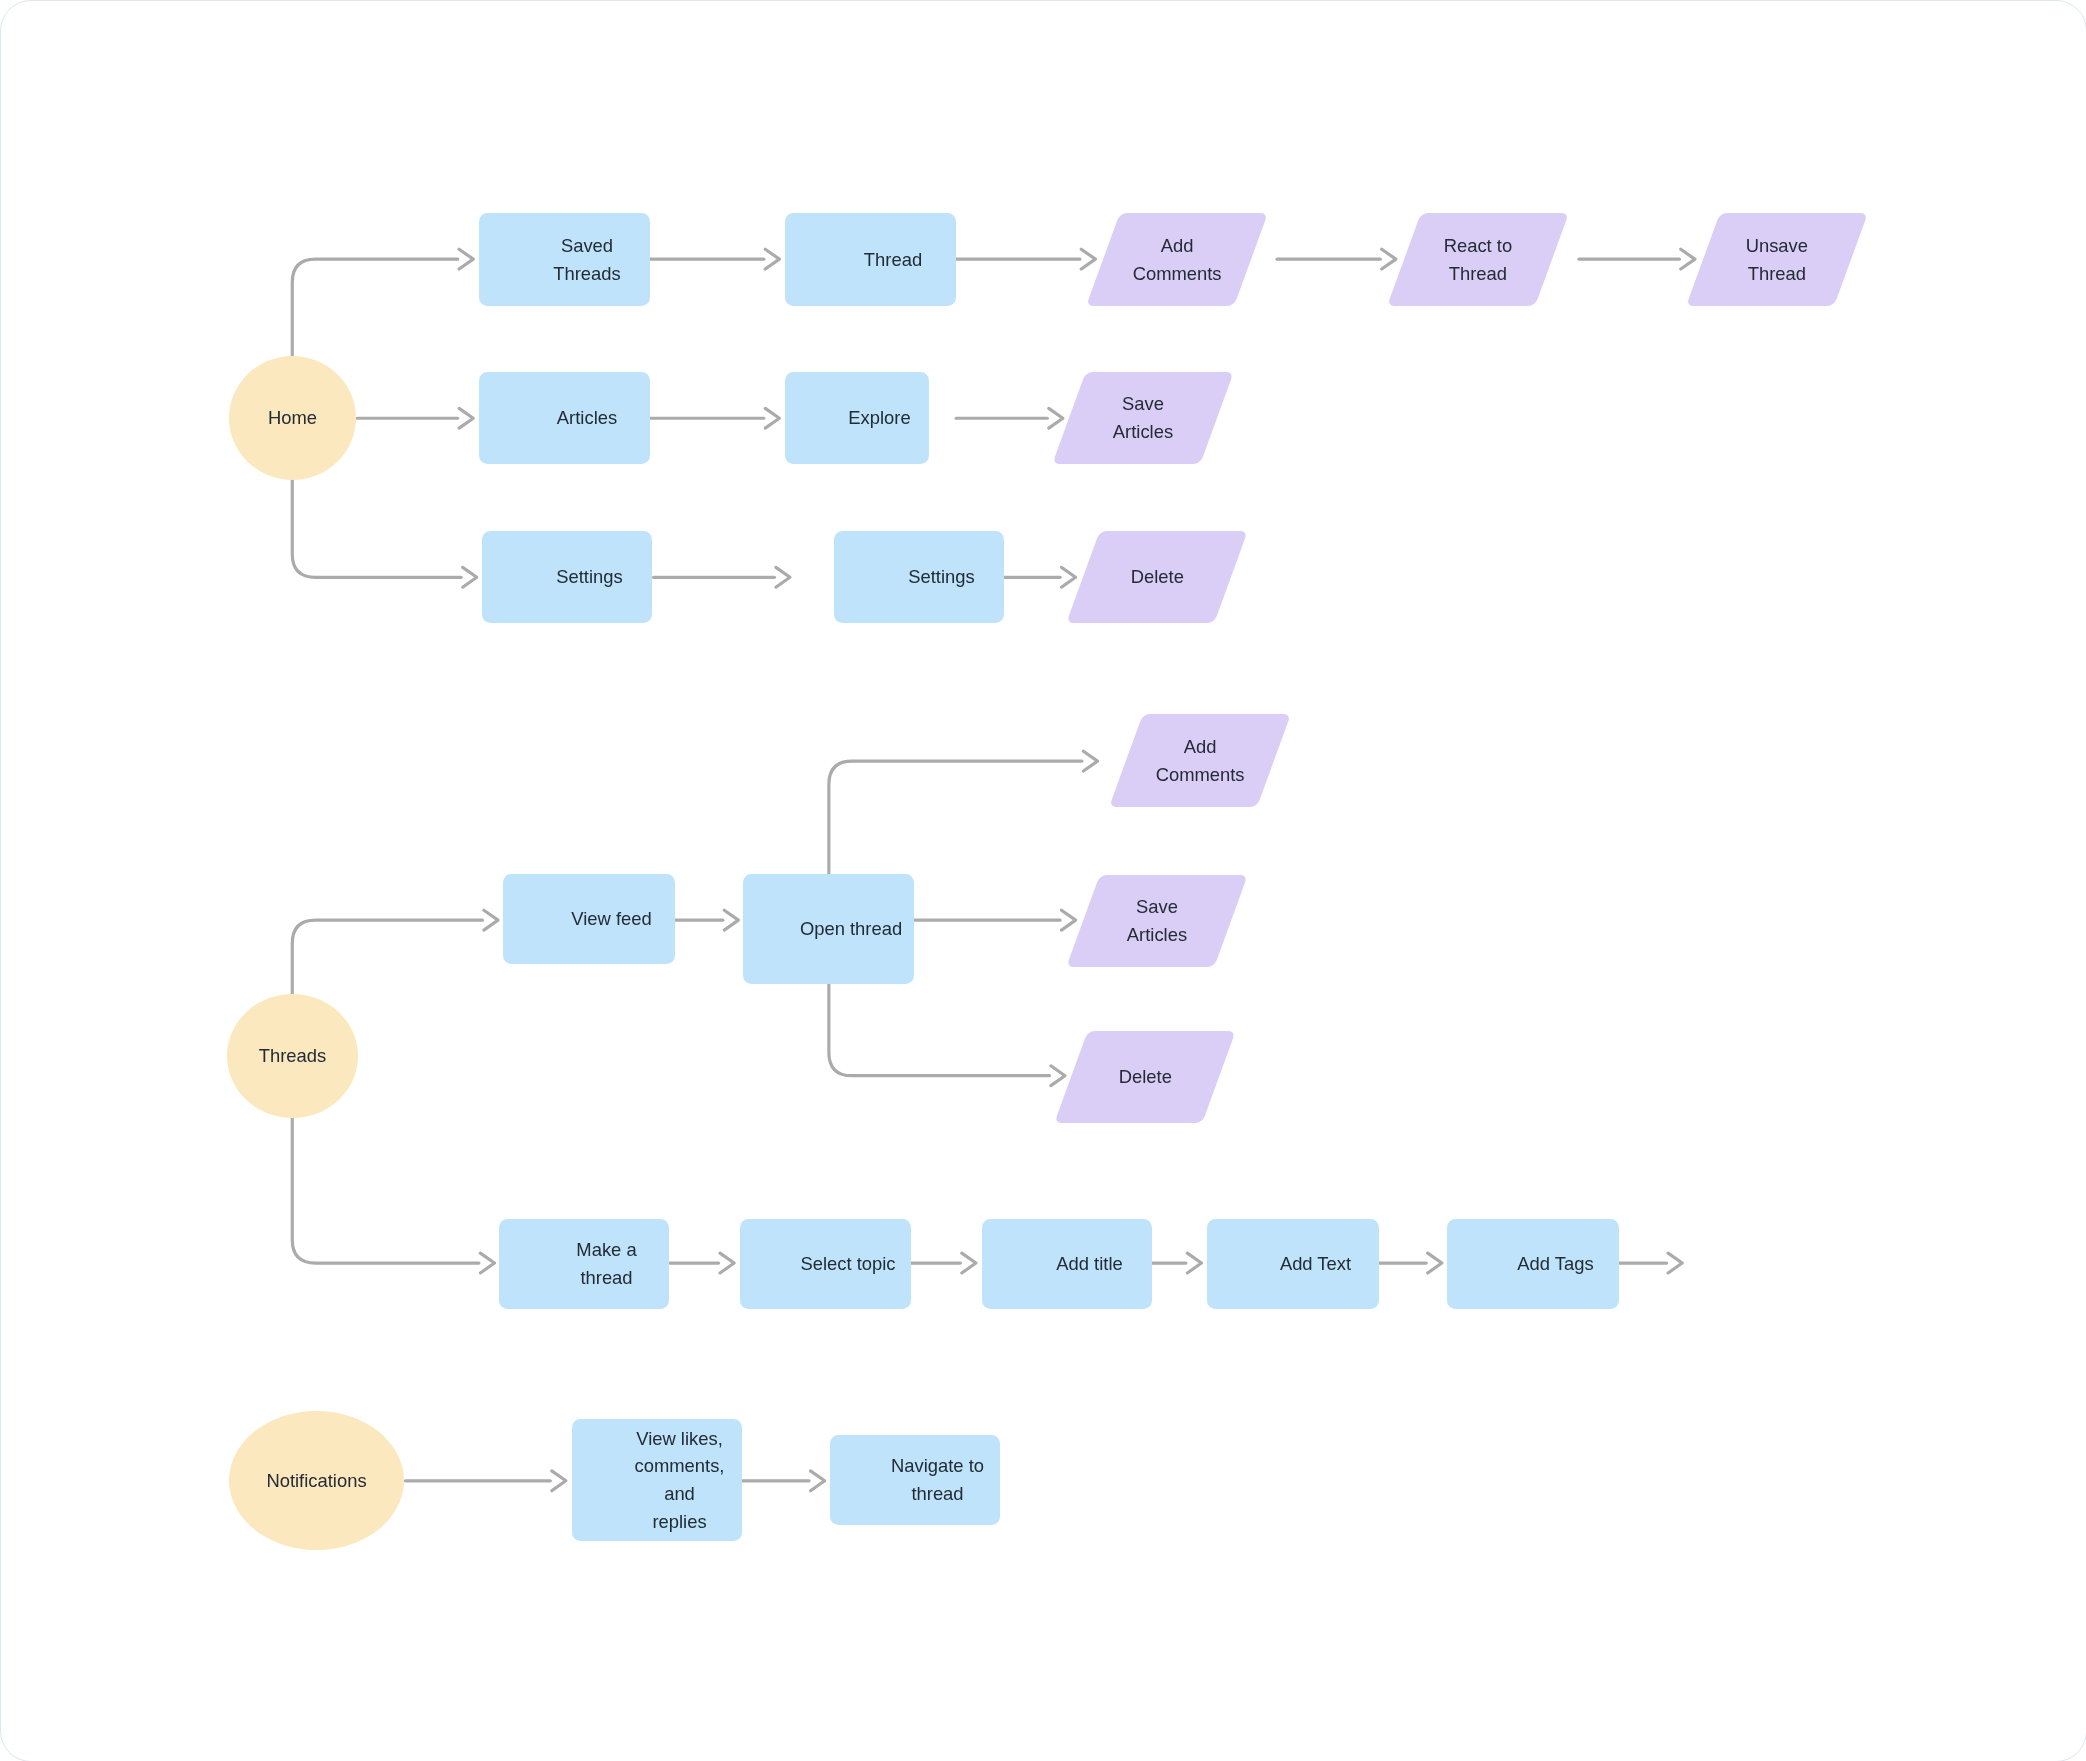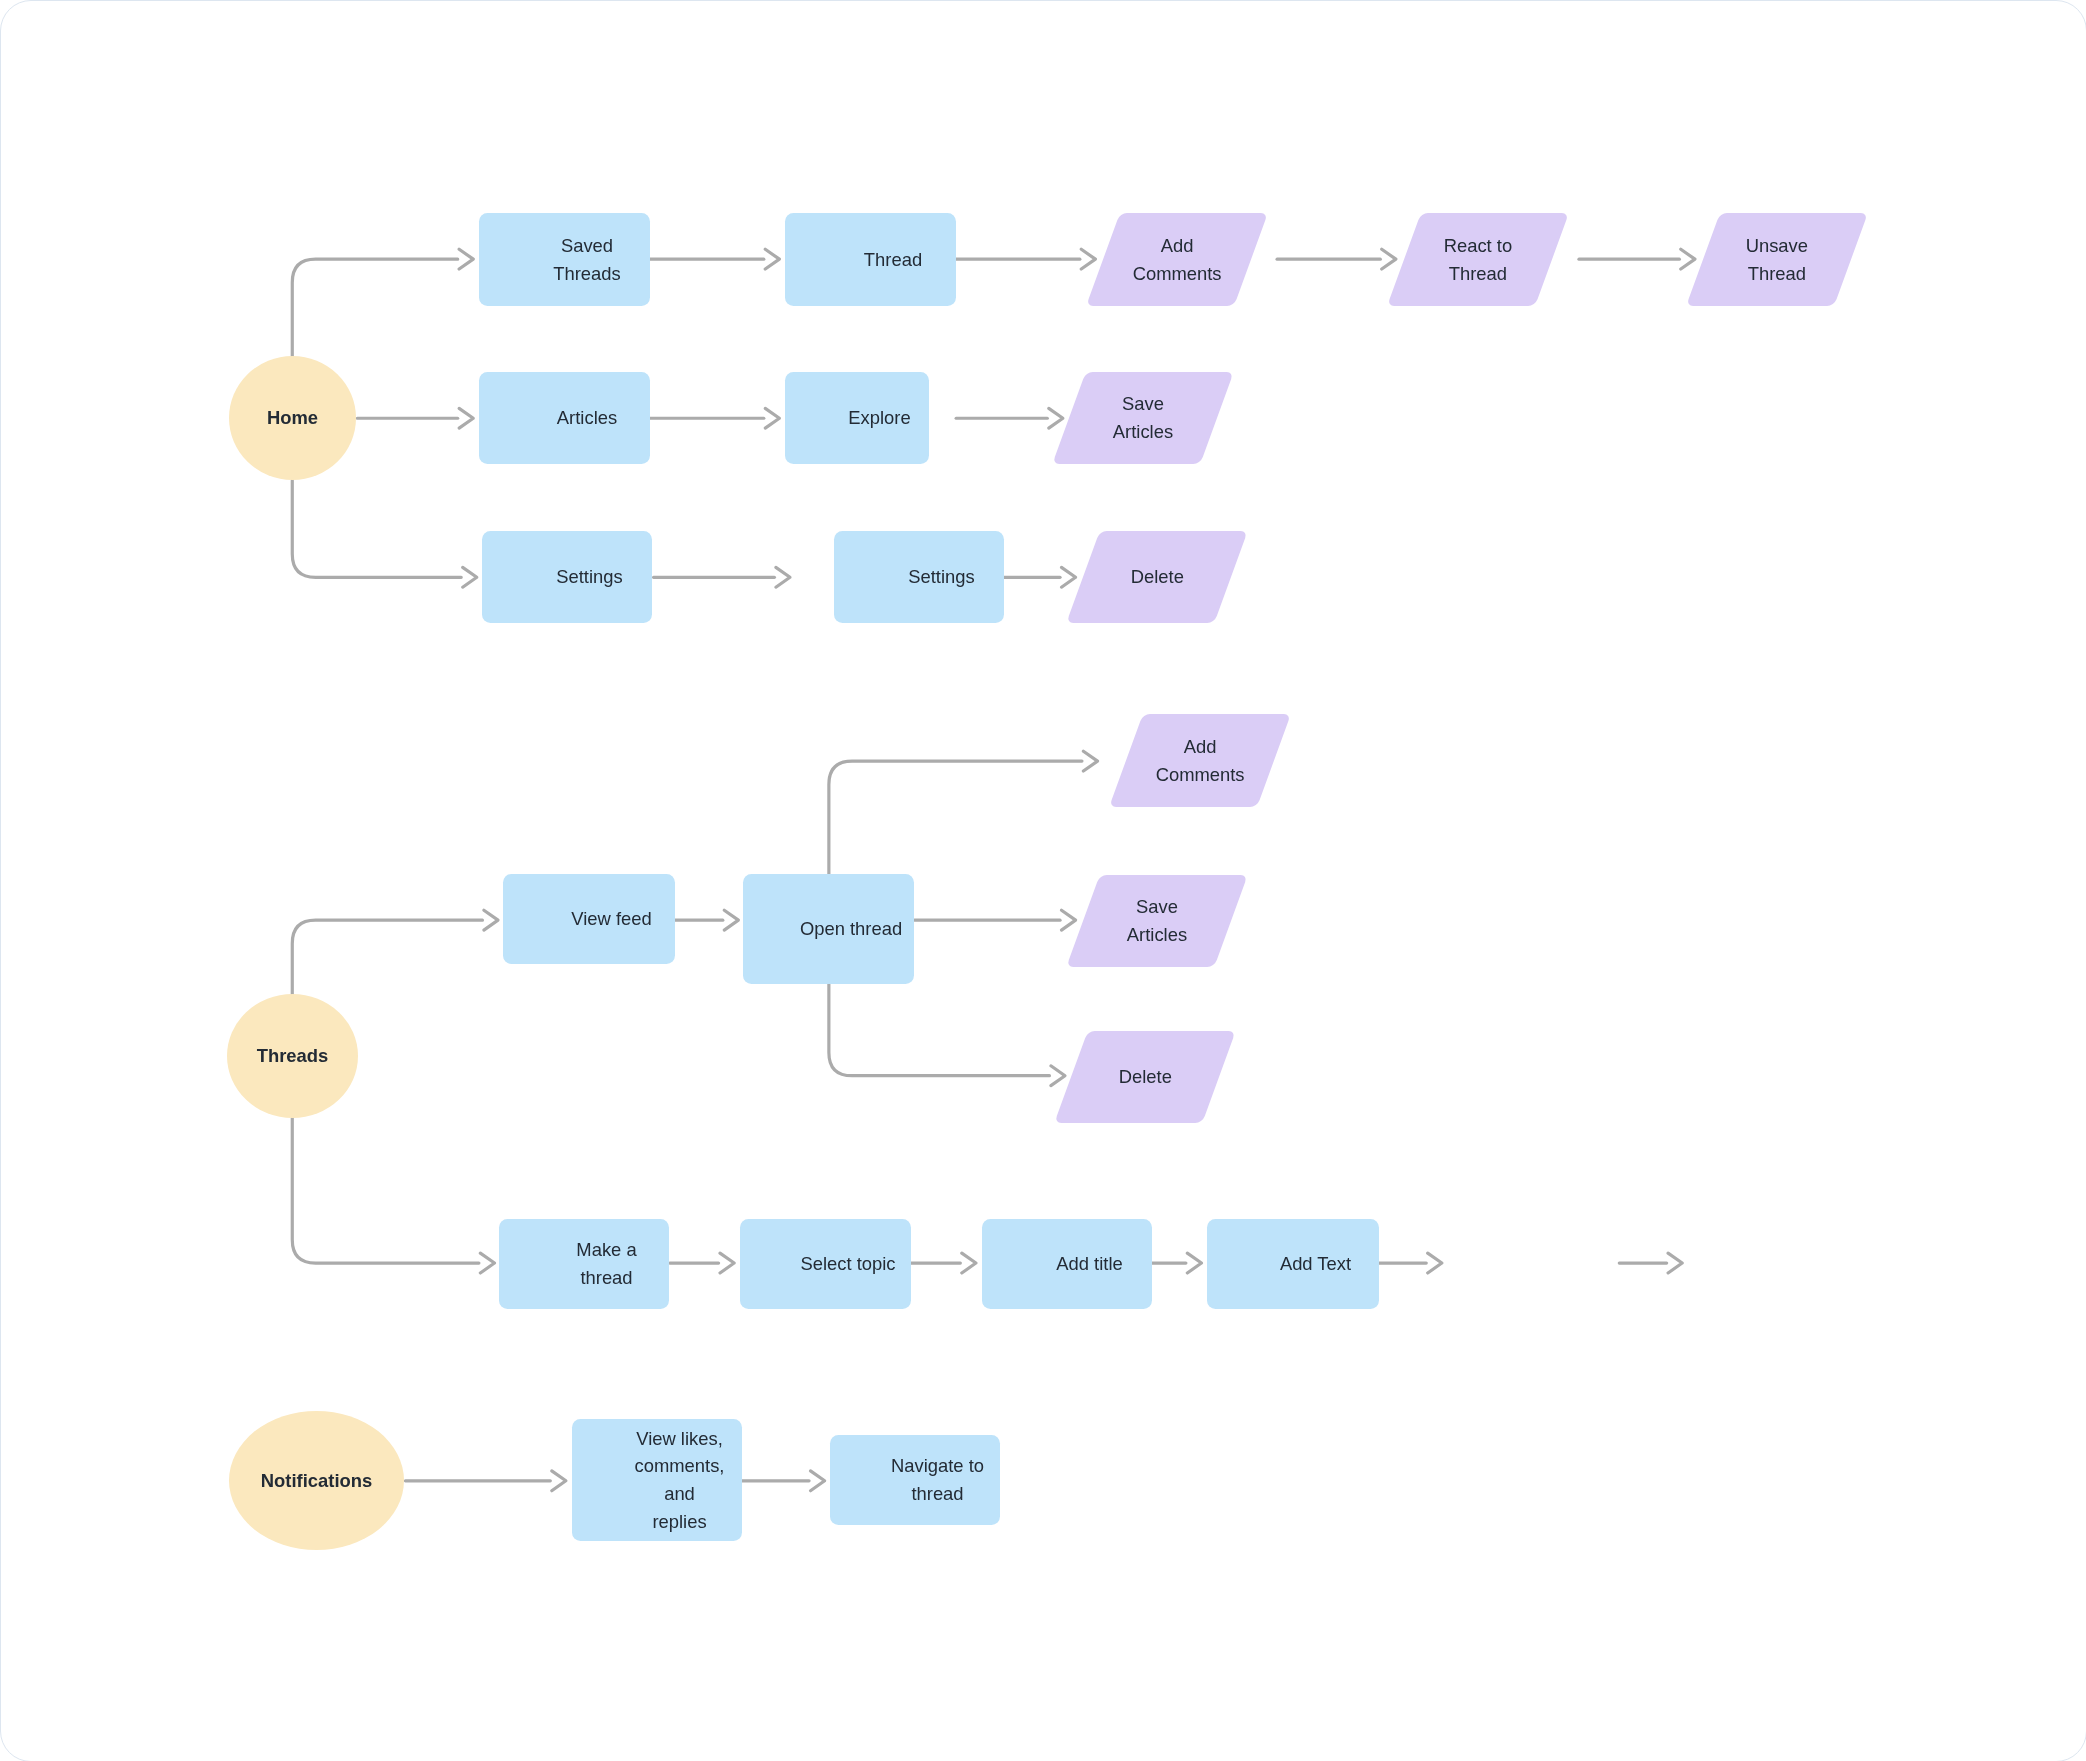--- a/index.html
+++ b/index.html
@@ -60,21 +60,20 @@
   }
   .action {
     background: var(--action-fill);
     border-radius: 7px;
     transform: skewX(-20deg);
   }
   .action .node-label { transform: skewX(20deg); }
   .start {
     background: var(--start-fill);
     border-radius: 50%;
-    font-weight: bold;
   }
 </style>
 </head>
 <body>
 
 <div class="canvas">
 
   <svg class="edges" viewBox="0 0 2952 2492" xmlns="http://www.w3.org/2000/svg">
 
     <g>
@@ -242,20 +241,23 @@
     <span class="node-label">Make a thread</span>
   </div>
   <div class="node process" style="left:739px;top:1218px;width:171px;height:90px">
     <span class="node-label">Select topic</span>
   </div>
   <div class="node process" style="left:981px;top:1218px;width:170px;height:90px">
     <span class="node-label">Add title</span>
   </div>
   <div class="node process" style="left:1206px;top:1218px;width:172px;height:90px">
     <span class="node-label">Add Text</span>
+  </div>
+  <div class="node process" style="left:1446px;top:1218px;width:172px;height:90px">
+    <span class="node-label">Add Tags</span>
   </div>
 
   <div class="node start" style="left:228px;top:1410px;width:175px;height:139px">
     <span class="node-label">Notifications</span>
   </div>
   <div class="node process" style="left:571px;top:1418px;width:170px;height:122px">
     <span class="node-label">View likes,
 comments, and
 replies</span>
   </div>

